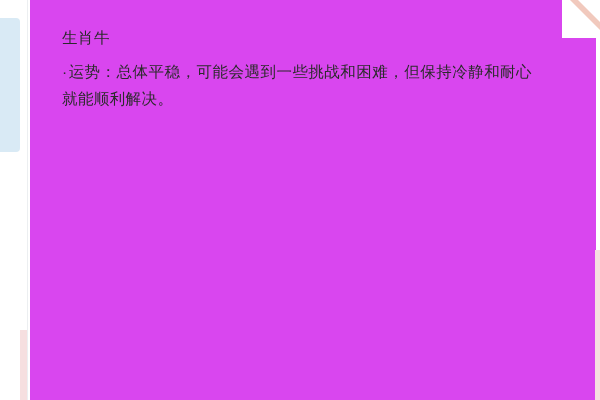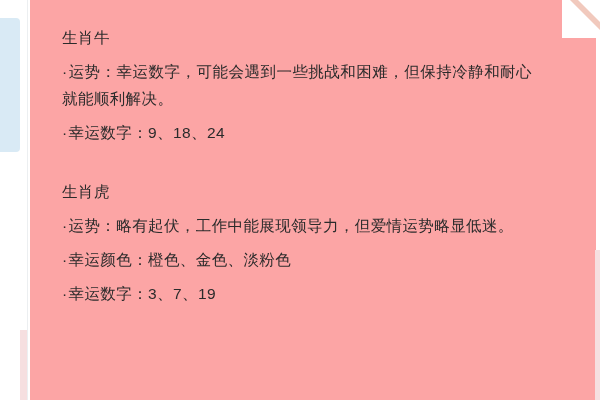--- a/index.html
+++ b/index.html
@@ -10,21 +10,21 @@
     width: 600px;
     height: 400px;
     background: #ffffff;
     font-family: "Liberation Sans", sans-serif;
     overflow: hidden;
   }
   .page {
     position: relative;
     width: 600px;
     height: 400px;
-    background: #fca5a5;
+    background: #d946ef;
     overflow: hidden;
   }
   
   .left-rail {
     position: absolute;
     left: 0;
     top: 0;
     width: 30px;
     height: 400px;
     background: #ffffff;
@@ -151,41 +151,23 @@
   </div>
   <div class="right-edge"></div>
   <div class="right-pink"></div>
 
   <div class="content">
 
     <div class="section">
       <div class="sec-title">生肖牛</div>
 
       <div class="line">
-        <span class="bullet-dot">·</span><span class="label">运势：</span><span>幸运数字，可能会遇到一些挑战和困难，但保持冷静和耐心就能顺利解决。</span>
+        <span class="bullet-dot">·</span><span class="label">运势：</span><span>总体平稳，可能会遇到一些挑战和困难，但保持冷静和耐心就能顺利解决。</span>
       </div>
 
 
-      <div class="line">
-        <span class="bullet-dot">·</span><span class="label">幸运数字：</span><span>9、18、24</span>
-      </div>
     </div>
 
     <div class="spacer"></div>
 
-    <div class="section">
-      <div class="sec-title">生肖虎</div>
-
-      <div class="line">
-        <span class="bullet-dot">·</span><span class="label">运势：</span><span>略有起伏，工作中能展现领导力，但爱情运势略显低迷。</span>
-      </div>
-
-      <div class="line">
-        <span class="bullet-dot">·</span><span class="label">幸运颜色：</span><span>橙色、金色、淡粉色</span>
-      </div>
-
-      <div class="line">
-        <span class="bullet-dot">·</span><span class="label">幸运数字：</span><span>3、7、19</span>
-      </div>
-    </div>
 
   </div>
 </div>
 
 </body></html>

